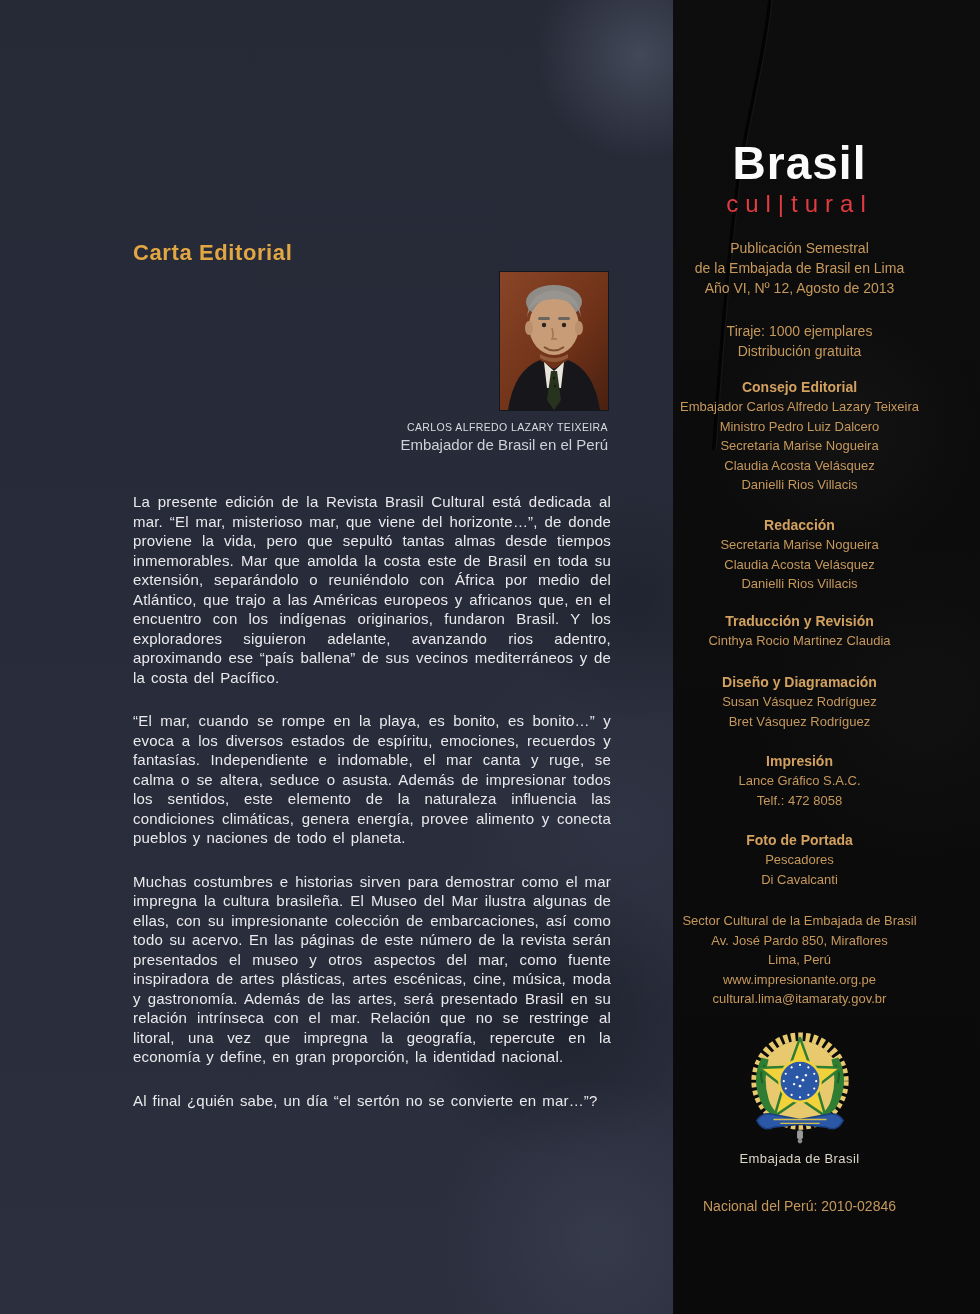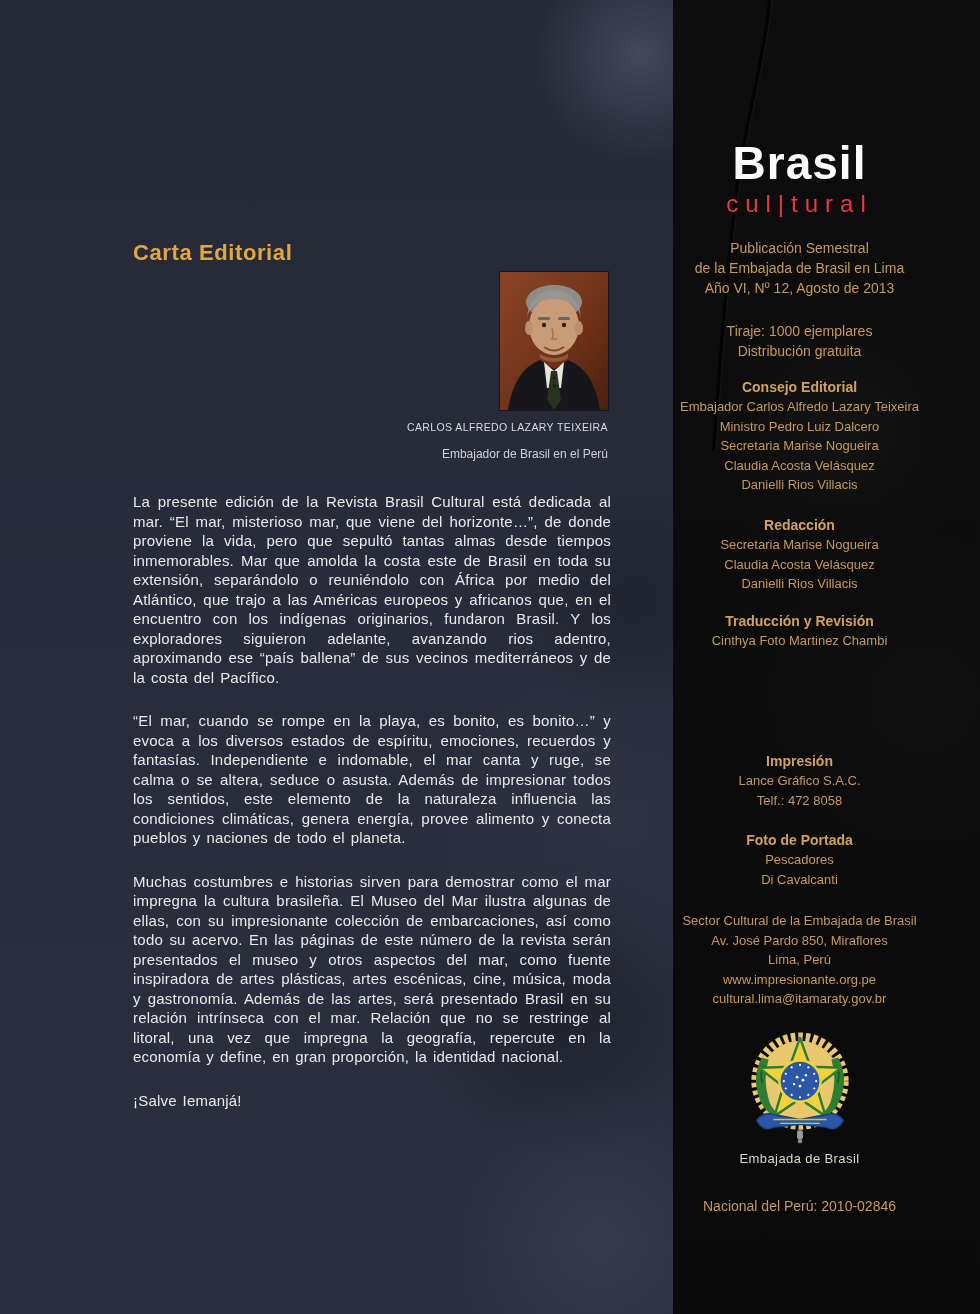--- a/index.html
+++ b/index.html
@@ -25,21 +25,21 @@
   }
   .photo {
     position:absolute; left:500px; top:272px; width:108px; height:138px;
     box-shadow:0 0 0 1px rgba(0,0,0,.45);
   }
   .photo svg { display:block; width:108px; height:138px; }
   .photo-caption {
     position:absolute; left:133px; top:421px; width:475px; text-align:right;
   }
   .cap-name { font-size:10.5px; letter-spacing:.4px; color:#d9dbdf; }
-  .cap-role { font-size:12px; margin-top:14px; color:#ced1d7; }
+  .cap-role { font-size:15px; margin-top:3px; color:#ced1d7; }
   .body-copy {
     position:absolute; left:133px; top:492px; width:478px;
     font-size:15px; line-height:19.5px; text-align:justify;
     color:#eae9ec; letter-spacing:.2px; word-spacing:1.5px;
   }
   .body-copy p { margin-bottom:24px; }
   .body-copy p.short { text-align:left; margin-bottom:20px; }
   
   .right-panel {
     position:absolute; left:667px; top:0; width:321px; height:1314px;
@@ -111,21 +111,21 @@
 
     <div class="photo-caption">
       <div class="cap-name">CARLOS ALFREDO LAZARY TEIXEIRA</div>
       <div class="cap-role">Embajador de Brasil en el Perú</div>
     </div>
 
     <div class="body-copy">
       <p>La presente edición de la Revista Brasil Cultural está dedicada al mar. “El mar, misterioso mar, que viene del horizonte…”, de donde proviene la vida, pero que sepultó tantas almas desde tiempos inmemorables. Mar que amolda la costa este de Brasil en toda su extensión, separándolo o reuniéndolo con África por medio del Atlántico, que trajo a las Américas europeos y africanos que, en el encuentro con los indígenas originarios, fundaron Brasil. Y los exploradores siguieron adelante, avanzando rios adentro, aproximando ese “país ballena” de sus vecinos mediterráneos y de la costa del Pacífico.</p>
       <p>“El mar, cuando se rompe en la playa, es bonito, es bonito…” y evoca a los diversos estados de espíritu, emociones, recuerdos y fantasías. Independiente e indomable, el mar canta y ruge, se calma o se altera, seduce o asusta. Además de impresionar todos los sentidos, este elemento de la naturaleza influencia las condiciones climáticas, genera energía, provee alimento y conecta pueblos y naciones de todo el planeta.</p>
       <p>Muchas costumbres e historias sirven para demostrar como el mar impregna la cultura brasileña. El Museo del Mar ilustra algunas de ellas, con su impresionante colección de embarcaciones, así como todo su acervo. En las páginas de este número de la revista serán presentados el museo y otros aspectos del mar, como fuente inspiradora de artes plásticas, artes escénicas, cine, música, moda y gastronomía. Además de las artes, será presentado Brasil en su relación intrínseca con el mar. Relación que no se restringe al litoral, una vez que impregna la geografía, repercute en la economía y define, en gran proporción, la identidad nacional.</p>
-      <p class="short">¡Salve Iemanjá!</p>
+      <p class="short">Al final ¿quién sabe, un día “el sertón no se convierte en mar…”?</p>
     </div>
   </div>
 
   <div class="right-panel">
 
     <svg class="crack" width="313" height="450" viewBox="0 0 313 450">
       <path d="M97,0 C92,55 76,110 66,175 C58,235 50,320 41,450" stroke="#000000" stroke-width="4" fill="none" opacity=".75"></path>
       <path d="M99,0 C94,55 78,110 68,175 C60,235 52,320 43,450" stroke="#1c1c1c" stroke-width="1.2" fill="none" opacity=".7"></path>
     </svg>
 
@@ -154,23 +154,28 @@
 
     <div class="rblock sec-redaccion">
       <div class="rhead">Redacción</div>
       <div class="gold">Secretaria Marise Nogueira</div>
       <div class="gold">Claudia Acosta Velásquez</div>
       <div class="gold">Danielli Rios Villacis</div>
     </div>
 
     <div class="rblock sec-traduccion">
       <div class="rhead">Traducción y Revisión</div>
-      <div class="gold">Cinthya Foto Martinez Chambi</div>
-    </div>
-
+      <div class="gold">Cinthya Rocio Martinez Claudia</div>
+    </div>
+
+    <div class="rblock sec-diseno">
+      <div class="rhead">Diseño y Diagramación</div>
+      <div class="gold">Susan Vásquez Rodríguez</div>
+      <div class="gold">Bret Vásquez Rodríguez</div>
+    </div>
 
     <div class="rblock sec-impresion">
       <div class="rhead">Impresión</div>
       <div class="gold">Lance Gráfico S.A.C.</div>
       <div class="gold">Telf.: 472 8058</div>
     </div>
 
     <div class="rblock sec-foto">
       <div class="rhead">Foto de Portada</div>
       <div class="gold">Pescadores</div>

